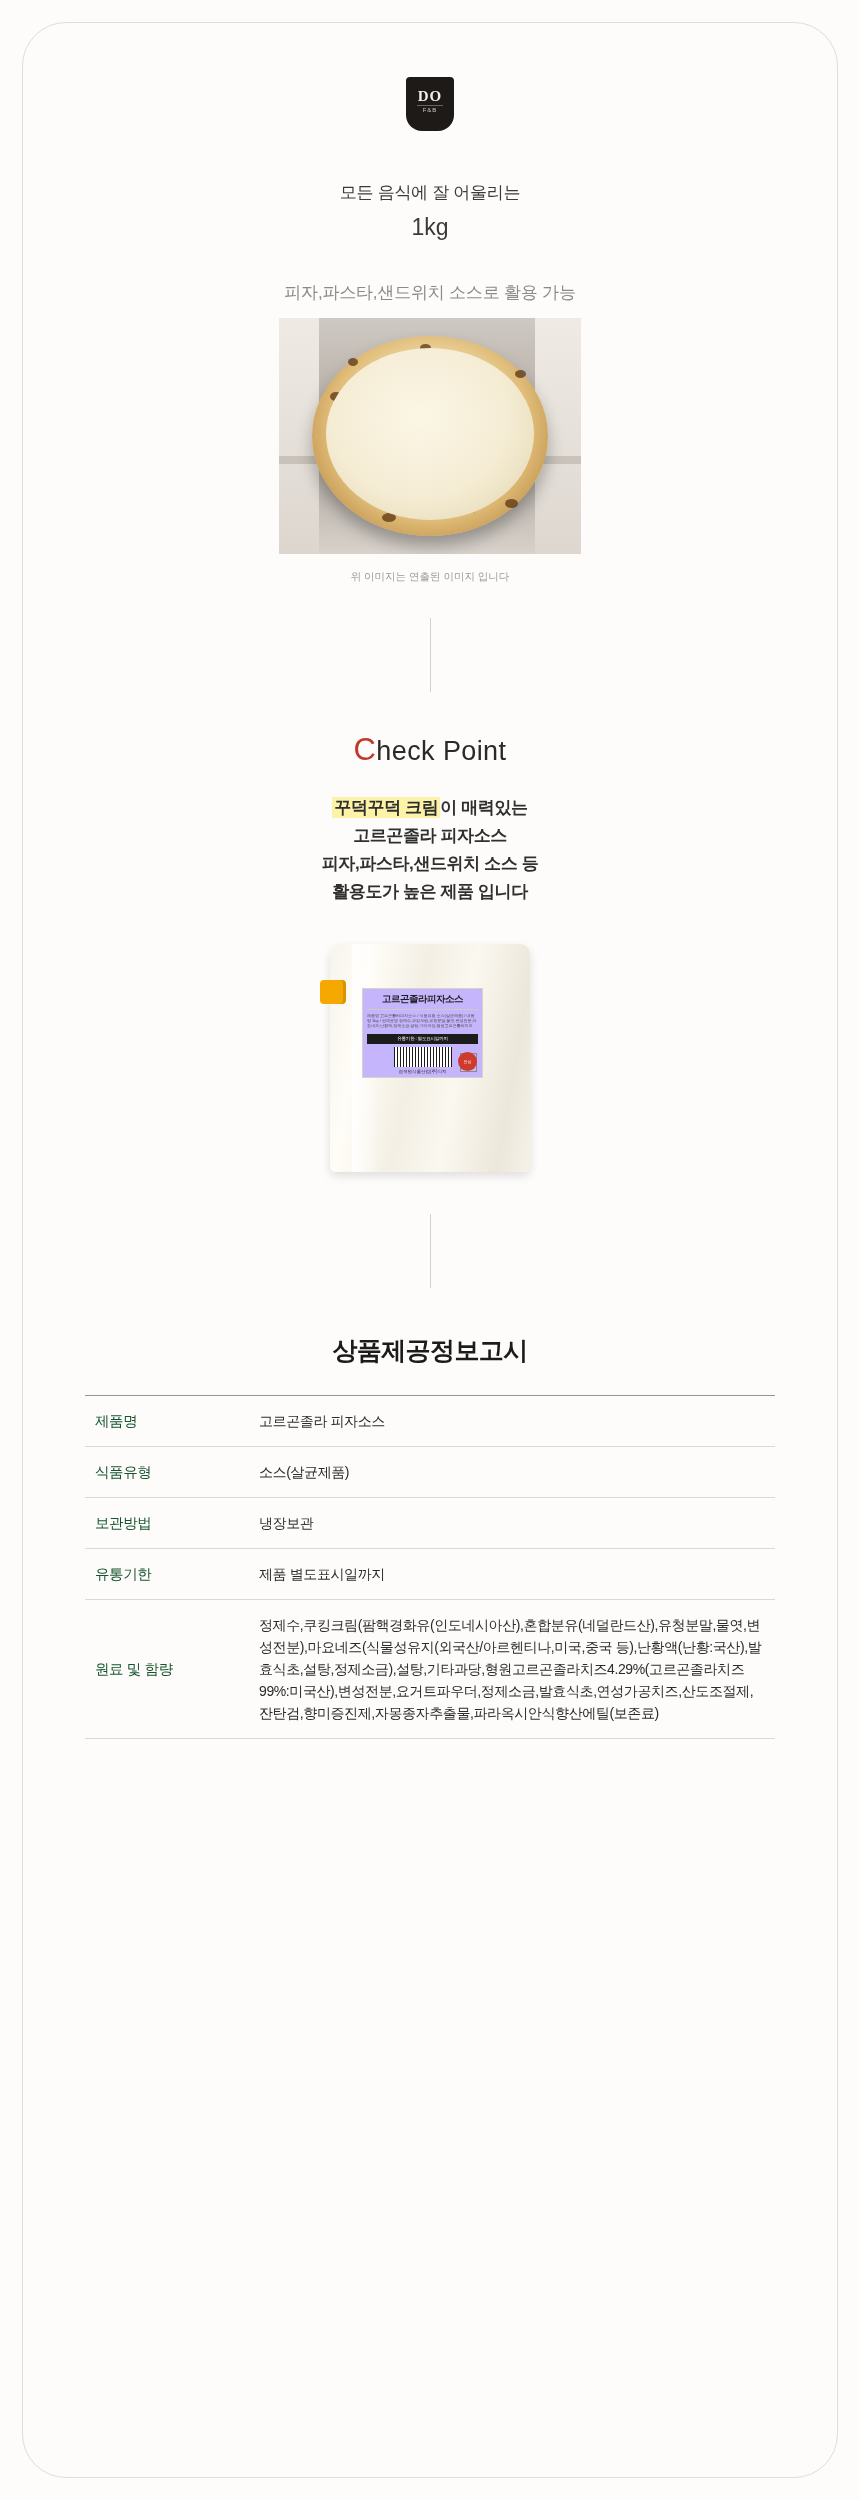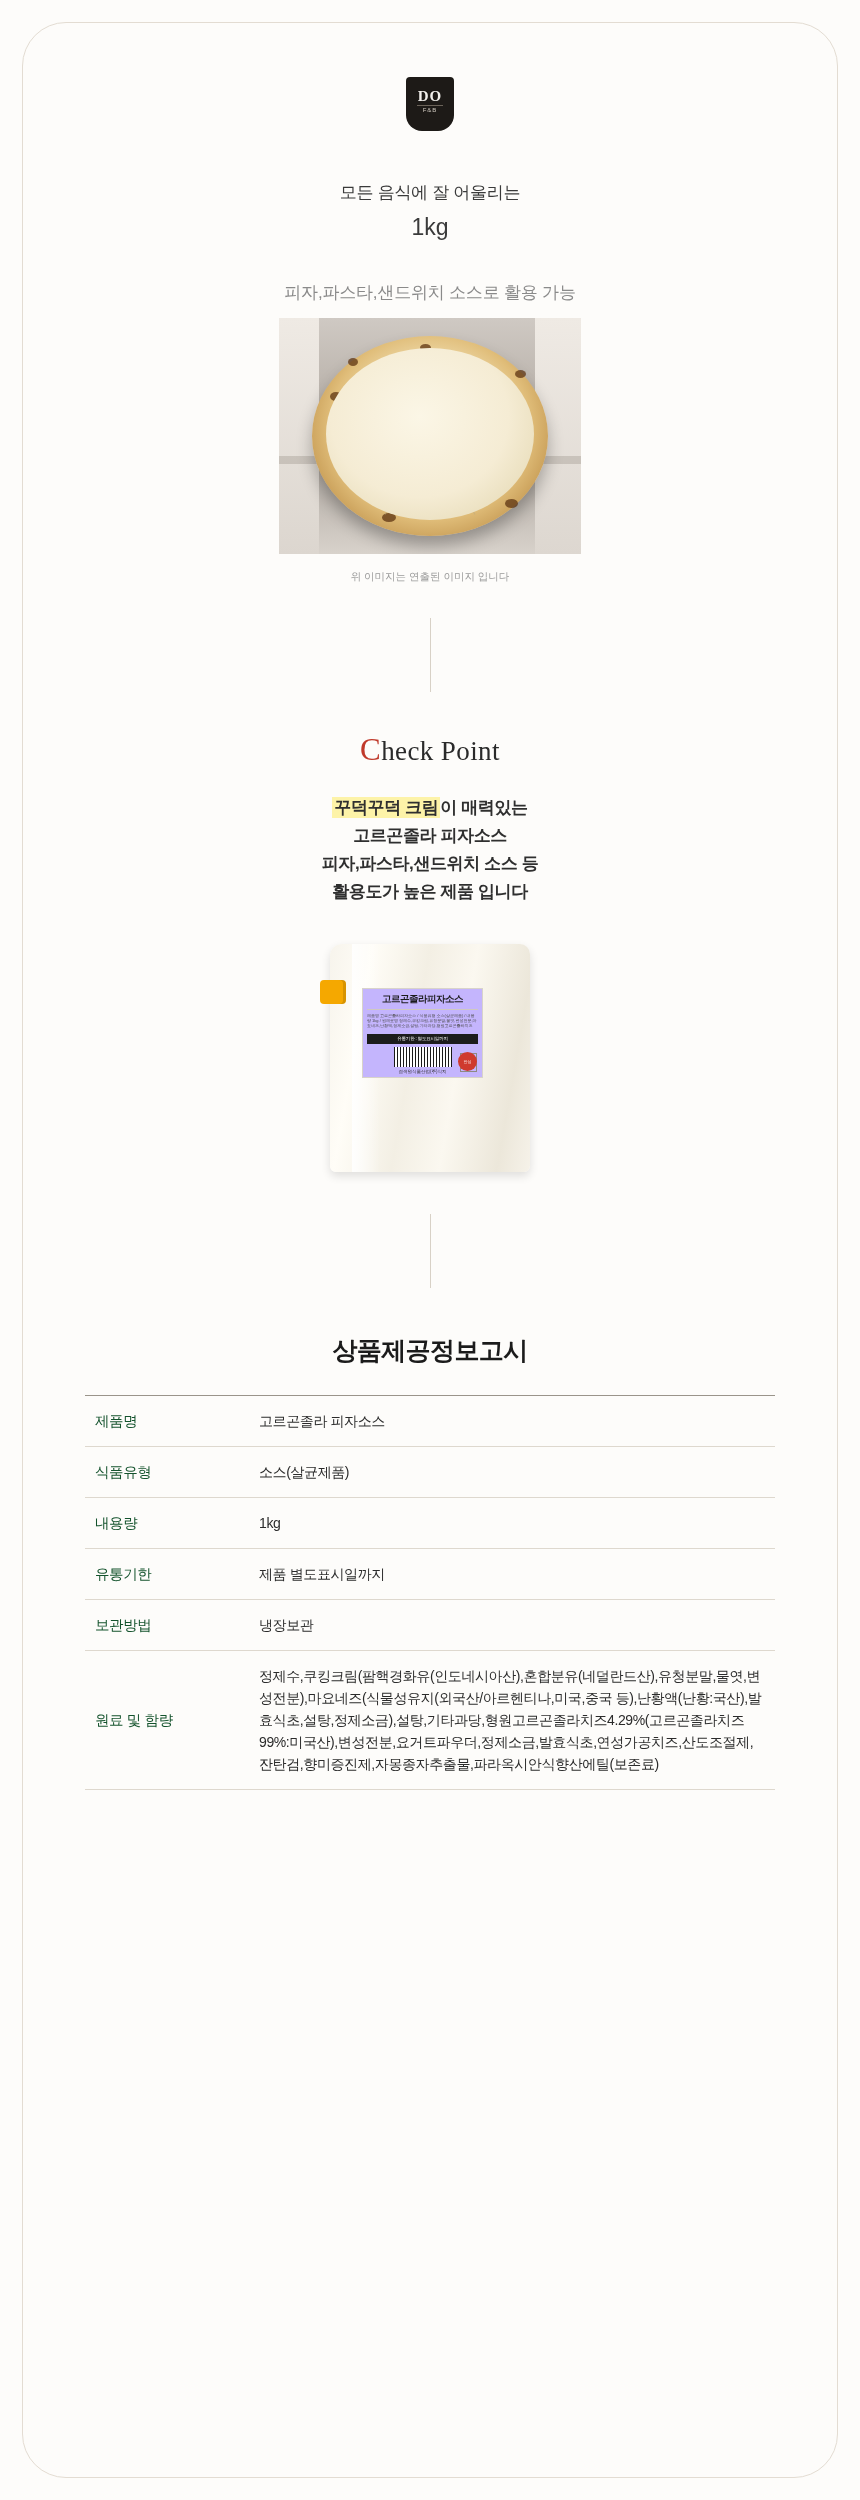--- a/index.html
+++ b/index.html
@@ -175,21 +175,21 @@
   .divider {
     width: 1px;
     height: 74px;
     background: #d8d1c6;
     margin: 34px auto 0;
   }
 
   
   .checkpoint {
     margin-top: 40px;
-    font-family: Liberation Serif, serif;
+    font-family: Liberation Sans, sans-serif;
     font-size: 27px;
     color: #2a2a2a;
     letter-spacing: 0.4px;
   }
   .checkpoint .cp-c {
     color: #c0392b;
     font-size: 31px;
   }
   .cp-lines {
     margin-top: 26px;
@@ -438,30 +438,26 @@
       <tbody>
         <tr>
           <th>제품명</th>
           <td>고르곤졸라 피자소스</td>
         </tr>
         <tr>
           <th>식품유형</th>
           <td>소스(살균제품)</td>
         </tr>
         <tr>
-          <th>내용량</th>
-          <td class="indent">1kg</td>
+          <th>보관방법</th>
+          <td class="red indent">냉장보관</td>
         </tr>
         <tr>
           <th>유통기한</th>
           <td class="indent">제품 별도표시일까지</td>
-        </tr>
-        <tr>
-          <th>보관방법</th>
-          <td class="red indent">냉장보관</td>
         </tr>
         <tr>
           <th>원료 및 함량</th>
           <td class="ingredients">정제수,쿠킹크림(팜핵경화유(인도네시아산),혼합분유(네덜란드산),유청분말,물엿,변성전분),마요네즈(식물성유지(외국산/아르헨티나,미국,중국 등),난황액(난황:국산),발효식초,설탕,정제소금),설탕,기타과당,형원고르곤졸라치즈4.29%(고르곤졸라치즈99%:미국산),변성전분,요거트파우더,정제소금,발효식초,연성가공치즈,산도조절제,잔탄검,향미증진제,자몽종자추출물,파라옥시안식향산에틸(보존료)</td>
         </tr>
       </tbody>
     </table>
 
   </div>
 </div>

